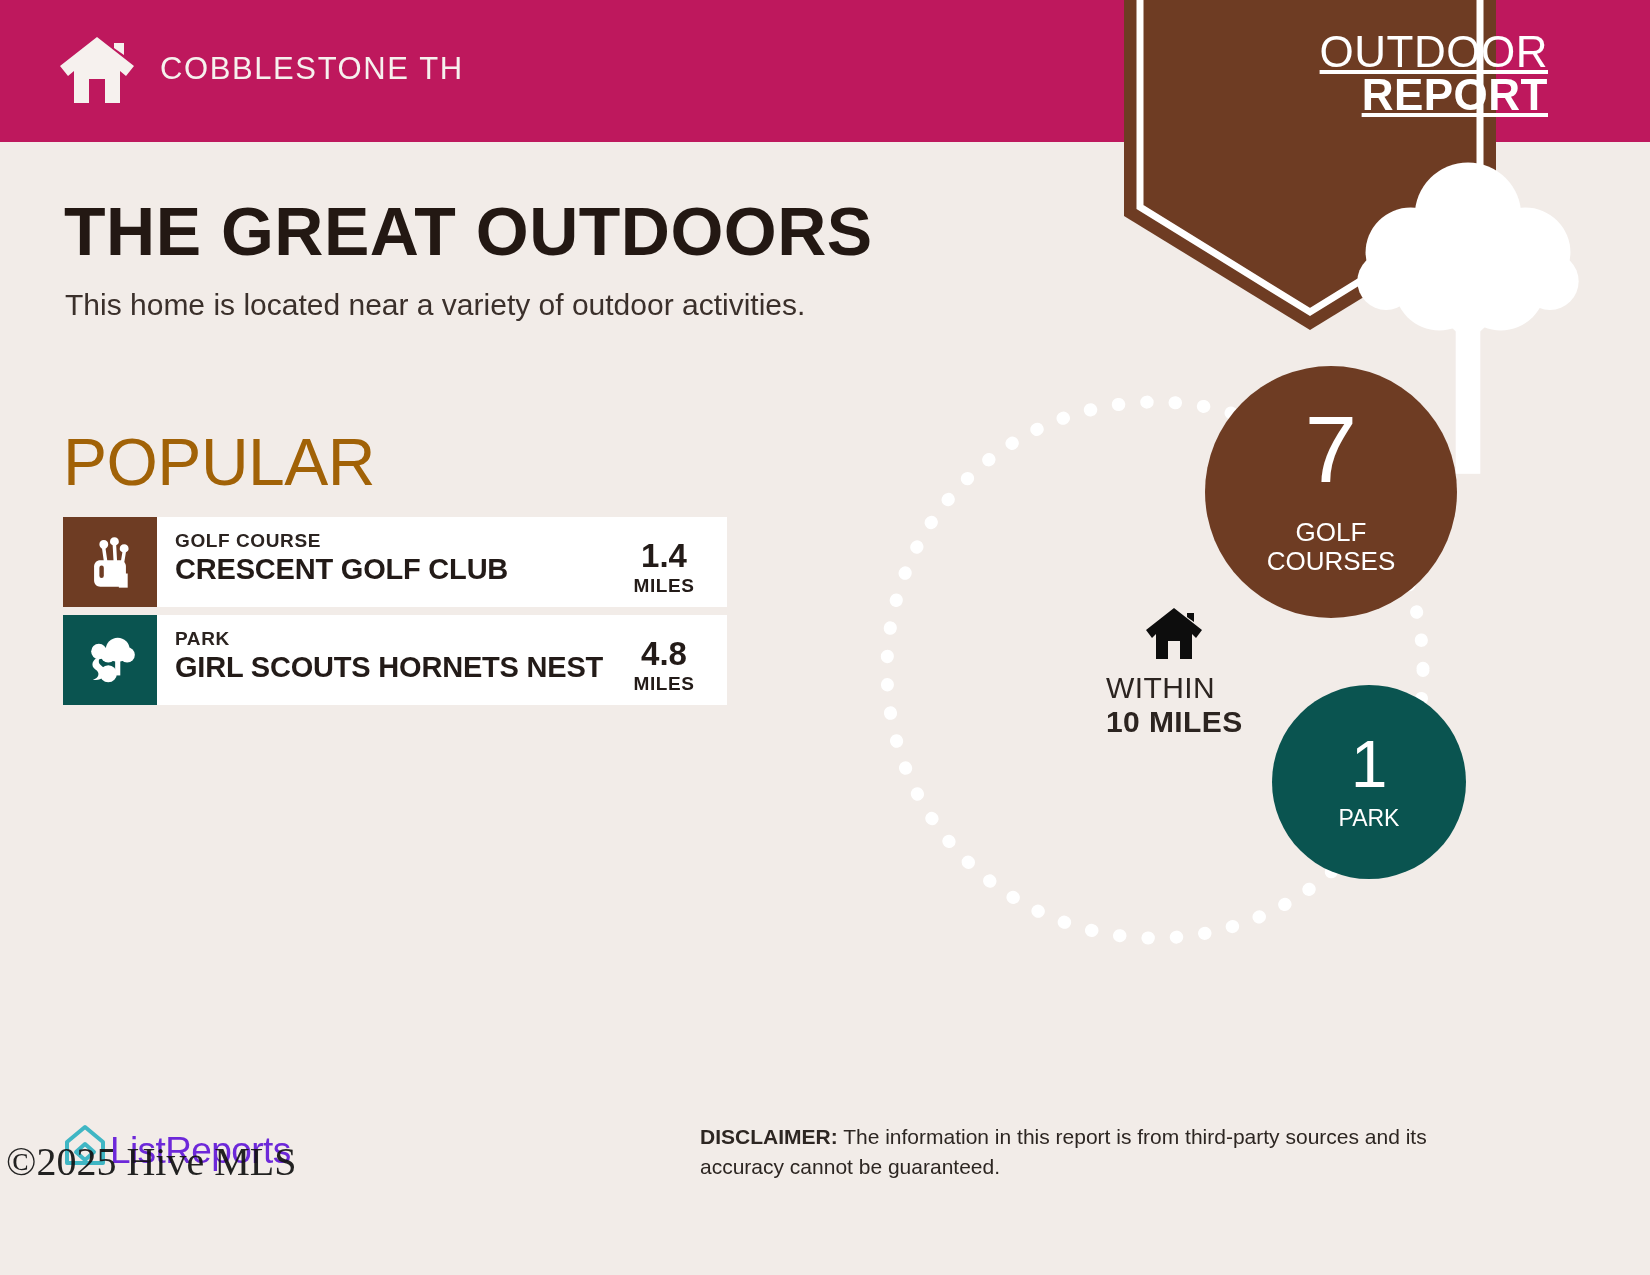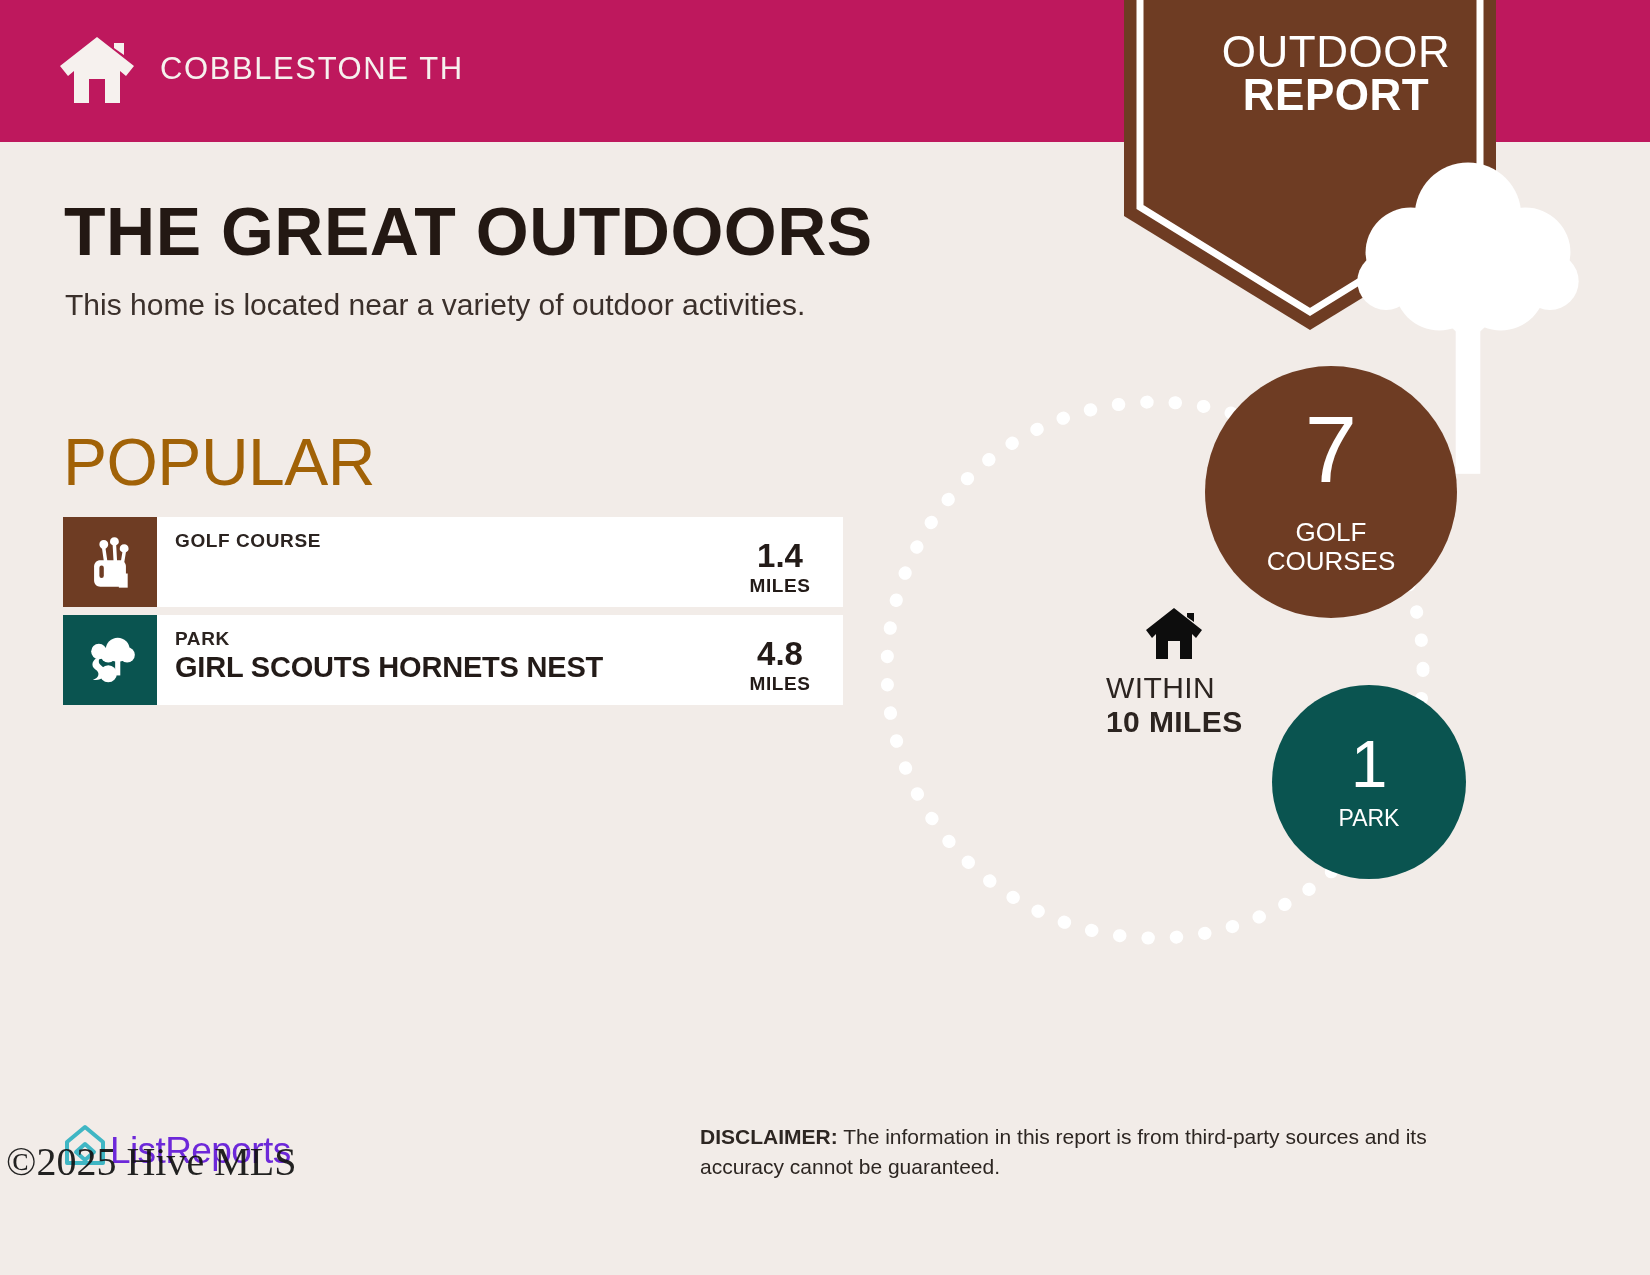--- a/index.html
+++ b/index.html
@@ -42,24 +42,25 @@
   #badge {
     position: absolute;
     left: 1124px; top: -6px;
     width: 372px; height: 336px;
   }
   #badge svg { display:block; width: 372px; height: 336px; }
   #badge-text {
     position: absolute;
     left: 0; top: 36px;
     width: 424px;
-    text-align: center;
+    text-align: right;
     color: #fff;
     line-height: 0.98;
     pointer-events: none;
+    text-decoration: underline;
   }
   #badge-line1 {
     display: block;
     font-size: 44px;
     letter-spacing: 0.5px;
     font-weight: 400;
   }
   #badge-line2 {
     display: block;
     font-size: 44px;
@@ -96,21 +97,21 @@
     position: absolute;
     left: 63px; top: 424px;
     font-size: 66px;
     font-weight: 400;
     color: #a16207;
     letter-spacing: -0.5px;
   }
   #poi-list {
     position: absolute;
     left: 63px; top: 517px;
-    width: 780px;
+    width: 664px;
   }
   .poi-row {
     position: relative;
     display: flex;
     align-items: stretch;
     height: 90px;
     background: #ffffff;
     margin-bottom: 8px;
     overflow: hidden;
   }
@@ -338,20 +339,21 @@
             <path d="M42 9 c-3 0 -5 2 -5 5 c0 2 1 3 3 4 l-2 12 h4 l2 -12 c2 -1 3 -2 3 -4 c0 -3 -2 -5 -5 -5z"></path>
             <path d="M15 27 h22 c4 0 7 3 7 7 v16 c0 4 -3 7 -7 7 h-22 c-4 0 -7 -3 -7 -7 v-16 c0 -4 3 -7 7 -7z"></path>
           </g>
           <rect x="14" y="33" width="5" height="14" rx="2.5" fill="#6e3c23"></rect>
           <path d="M36 42 h10 v16 h-10z" fill="#ffffff"></path>
         </svg>
       </span>
     </div>
     <div class="poi-body">
       <div class="poi-cat">GOLF COURSE</div>
+      <div class="poi-name">CRESCENT GOLF CLUB</div>
     </div>
     <div class="poi-dist">
       <div class="poi-dist-val">1.4</div>
       <div class="poi-dist-unit">MILES</div>
     </div>
   </div>
 
   <div class="poi-row">
     <div class="poi-swatch" style="background:#0a5450;">
       <span>

